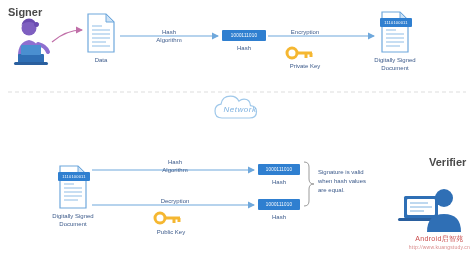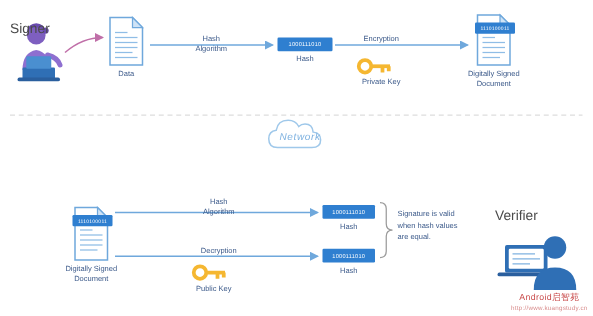--- a/index.html
+++ b/index.html
@@ -10,21 +10,21 @@
     overflow:hidden;
     position:relative;
   }
   .canvas{position:absolute;left:0;top:0;width:474px;height:253px;}
   .abs{position:absolute;}
   .lbl{
     font-size:6px;color:#3c5a8a;text-align:center;line-height:8px;
     white-space:nowrap;
   }
   .title{
-    font-size:11px;color:#4a4a4a;font-weight:normal;margin-top:11px;
+    font-size:11px;color:#4a4a4a;font-weight:bold;
   }
   .hashbox{
     position:absolute;
     background:#2f7fd0;
     color:#ffffff;
     font-size:4.5px;
     letter-spacing:.2px;
     display:flex;align-items:center;justify-content:center;
     border-radius:1px;
     font-family:"Liberation Sans", sans-serif;
@@ -161,21 +161,21 @@
     </g>
     <rect x="398" y="218" width="46" height="3" rx="1.5" fill="#2a5f9e"></rect>
 
     <circle cx="444" cy="198" r="9" fill="#2f6fb5"></circle>
     <path d="M427 232 q0 -18 17 -18 q17 0 17 18 z" fill="#2f6fb5"></path>
   </g>
 
 </svg>
 
 <div class="abs title" style="left:8px;top:6px;">Signer</div>
-<div class="abs title" style="left:396px;top:156px;">Verifier</div>
+<div class="abs title" style="left:429px;top:156px;">Verifier</div>
 
 <div class="abs lbl" style="left:74px;top:56px;width:54px;">Data</div>
 
 <div class="abs lbl multiline" style="left:140px;top:28px;width:58px;">Hash
 Algorithm</div>
 
 <div class="hashbox" style="left:222px;top:30px;width:44px;height:11px;">1000111010</div>
 <div class="abs lbl" style="left:222px;top:44px;width:44px;">Hash</div>
 
 <div class="abs lbl" style="left:274px;top:28px;width:62px;">Encryption</div>

